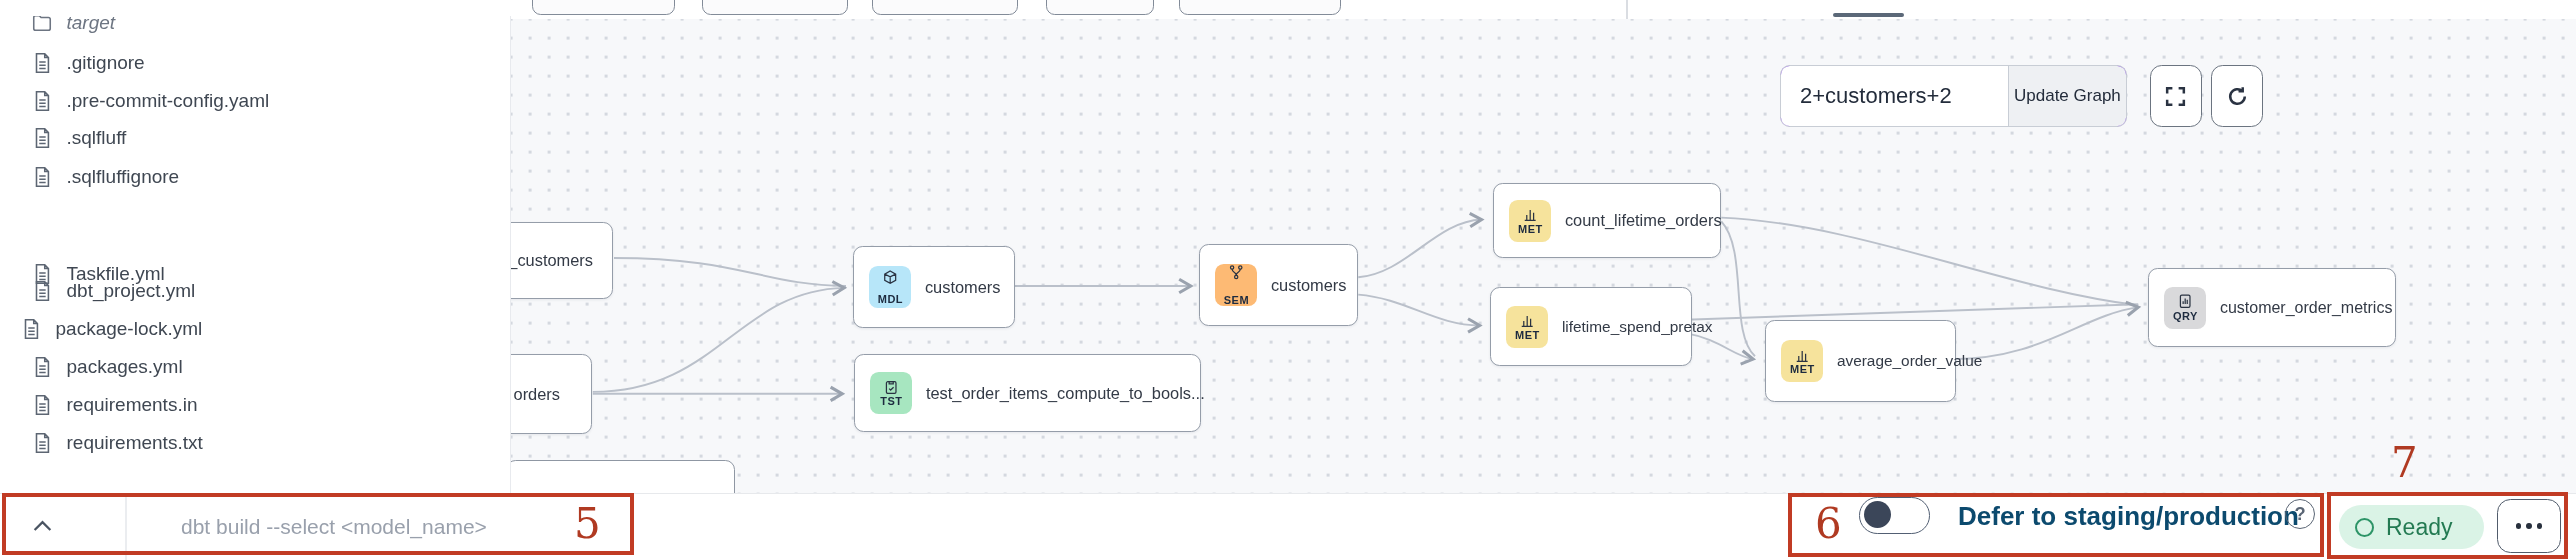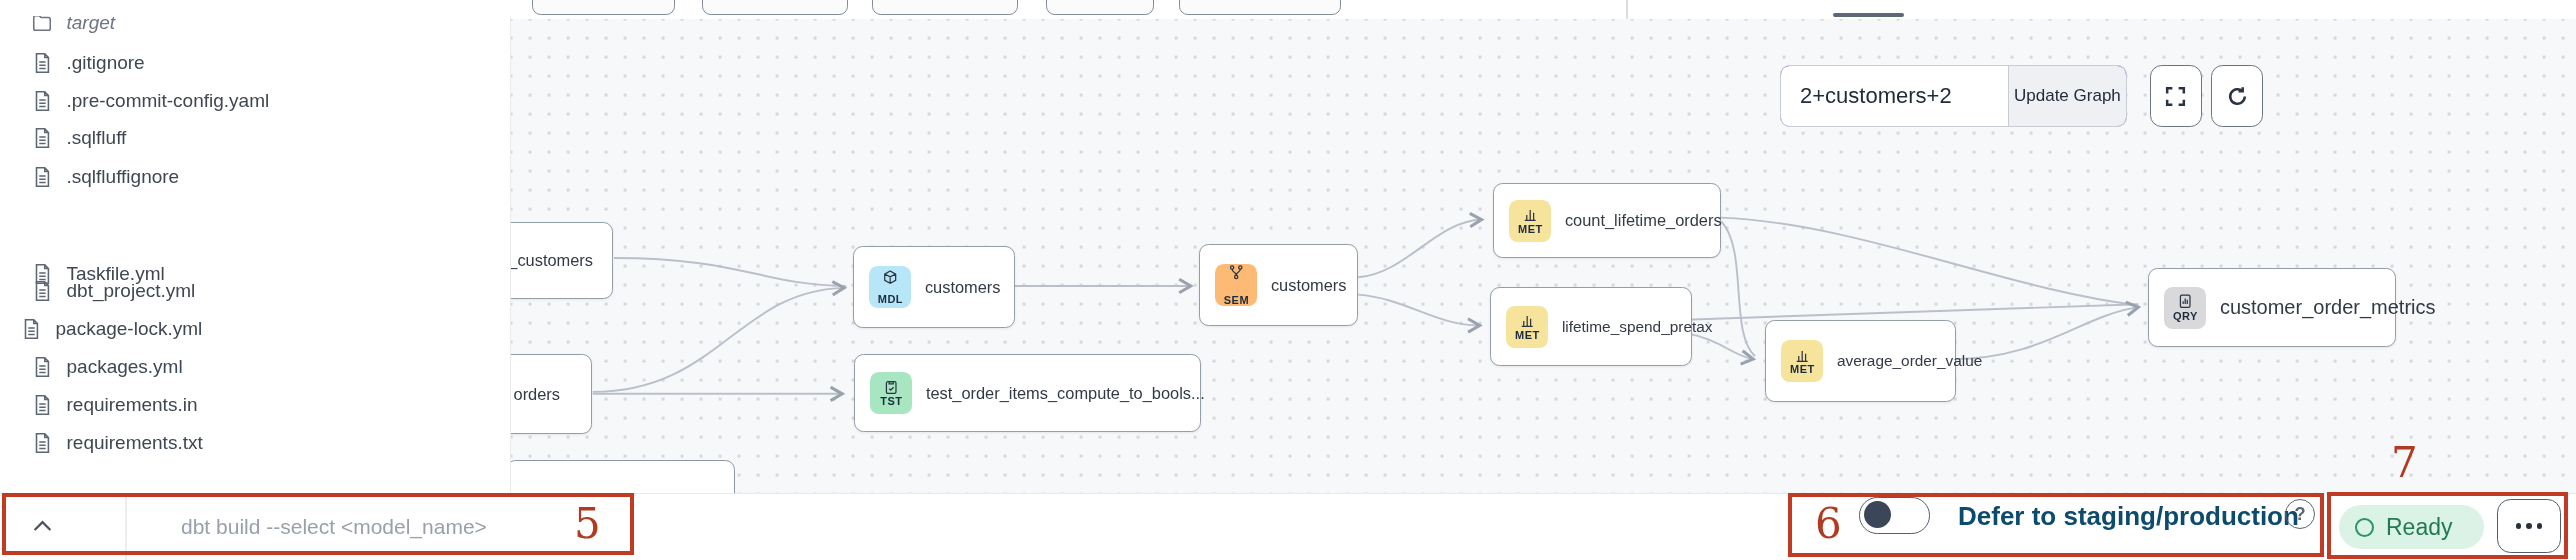--- a/index.html
+++ b/index.html
@@ -198,21 +198,21 @@
   </div>
 
   <div class="node kind-qry" style="left:2148px;top:268px;width:248px;height:79px;">
     <span class="badge">
       <svg viewBox="0 0 24 24">
           <rect x="5" y="3" width="14" height="18" rx="2"></rect>
           <path d="M9 16v-4 M12 16V8 M15 16v-6"></path>
         </svg>
       <span class="bcode">QRY</span>
     </span>
-    <span class="nlabel" style="font-size:20px">customer_order_metrics</span>
+    <span class="nlabel" style="font-size:16px">customer_order_metrics</span>
   </div>
 
   <div class="partcard"></div>
 
   <div class="gcontrols">
     <div class="selgroup">
       <input class="selinput" type="text" value="2+customers+2" style="">
       <button class="updbtn">Update Graph</button>
     </div>
     <button class="sqbtn fs">

